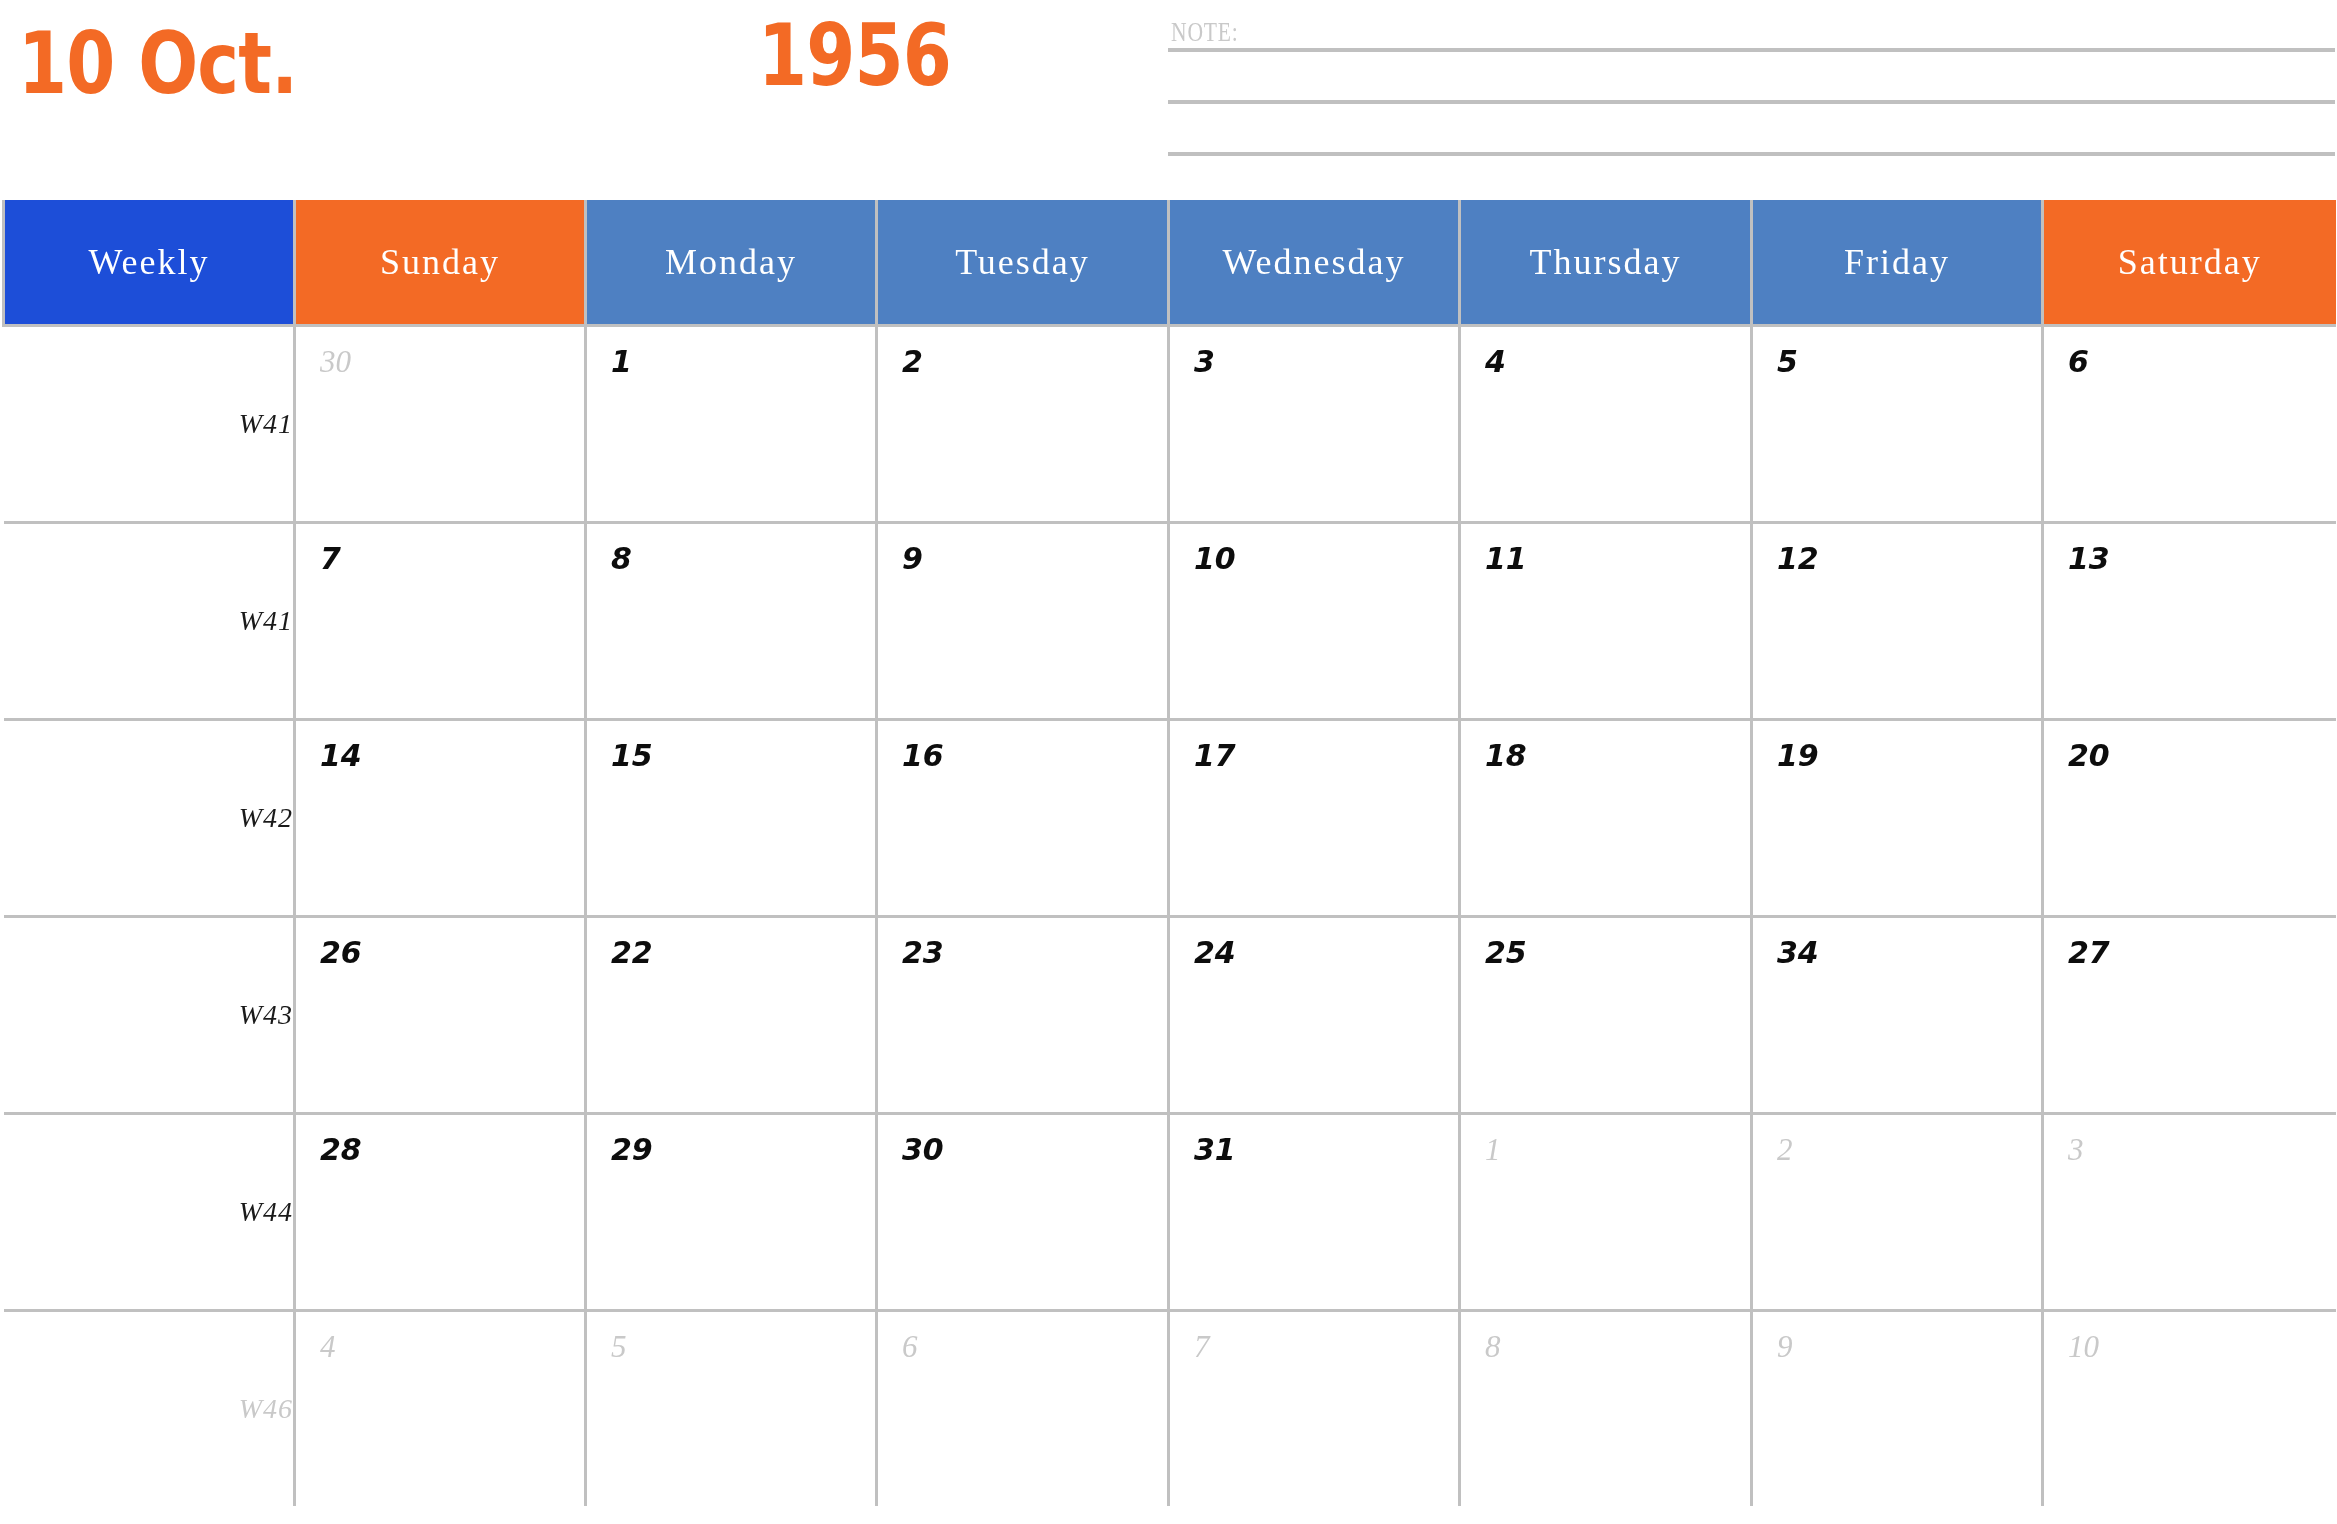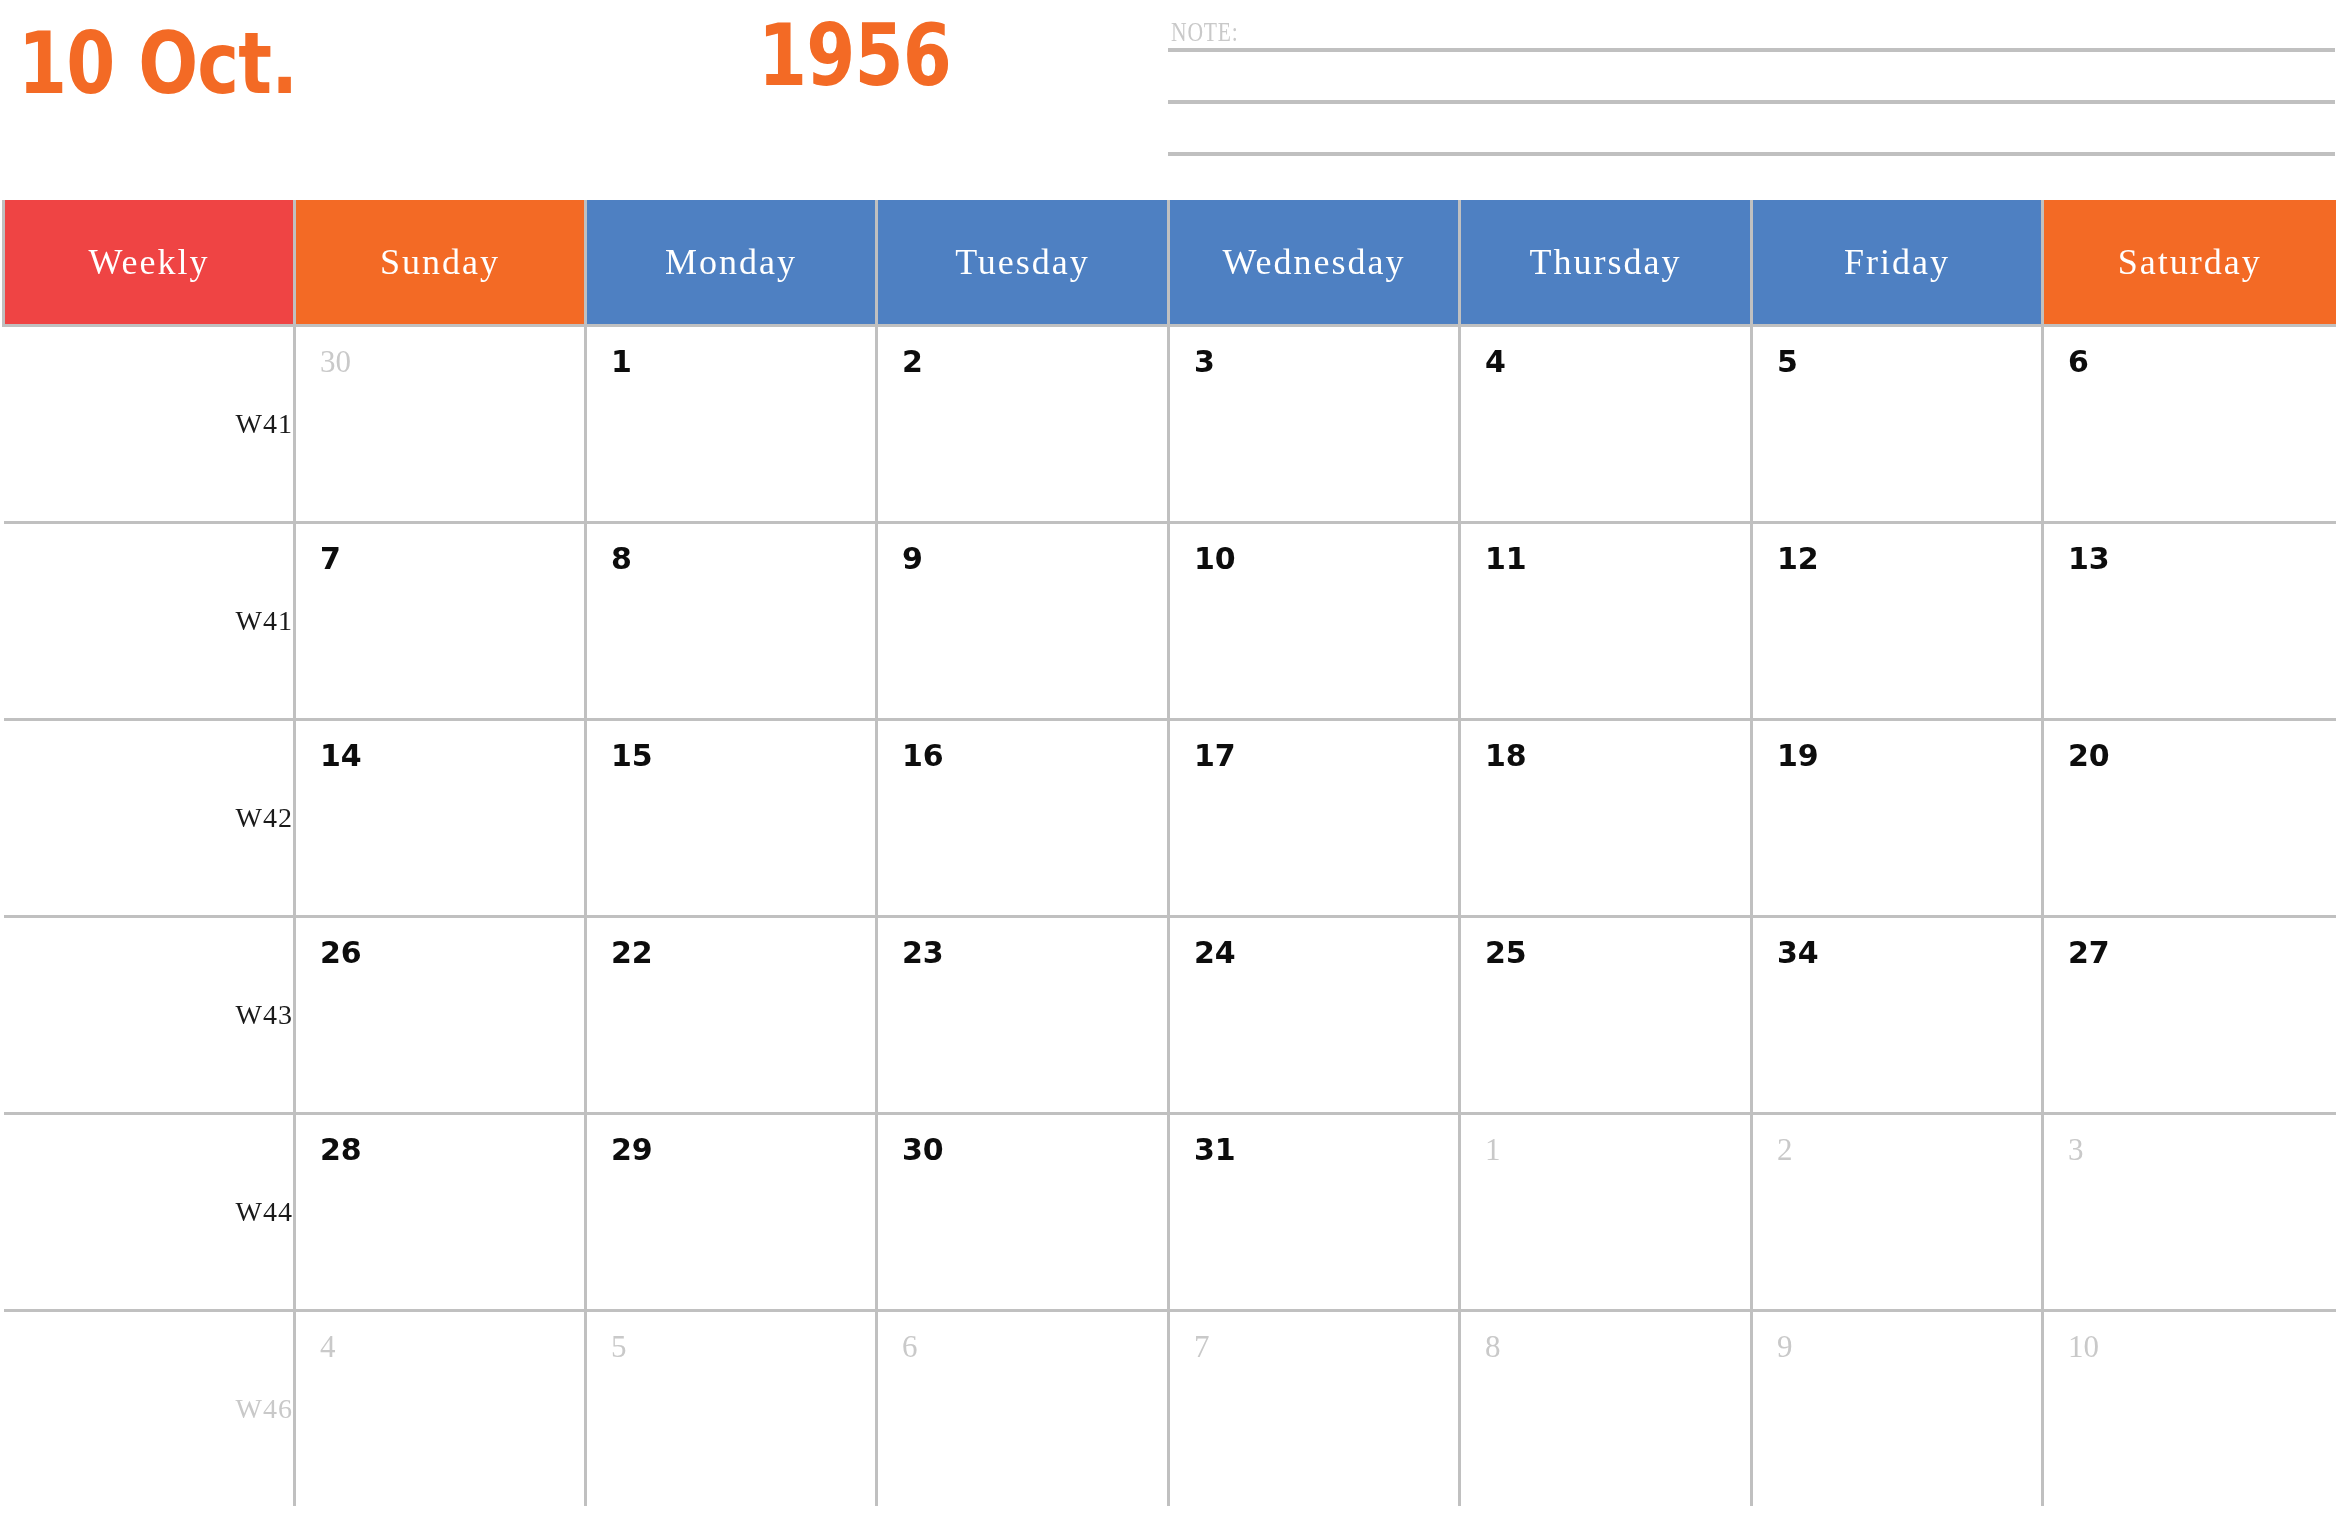--- a/index.html
+++ b/index.html
@@ -116,29 +116,30 @@
     height: 124px;
     text-align: center;
     vertical-align: middle;
     color: #ffffff;
     font-family: "Liberation Serif", serif;
     font-weight: normal;
     font-size: 36px;
     letter-spacing: 2px;
     border-top: none;
   }
-  th.col-weekly  { background: #ef4444; }
+  th.col-weekly  { background: #1d4ed8; }
   th.weekend     { background: #f36a25; }
   th.weekday     { background: #4e80c2; }
 
   
   .calendar tbody td {
     height: 194px;
     background: #ffffff;
     position: relative;
+    font-style: italic;
   }
 
   td.week-cell {
     text-align: right;
     vertical-align: middle;
     font-family: "Liberation Serif", serif;
     font-size: 28px;
     color: #1a1a1a;
     letter-spacing: 1px;
     border-left: none;

